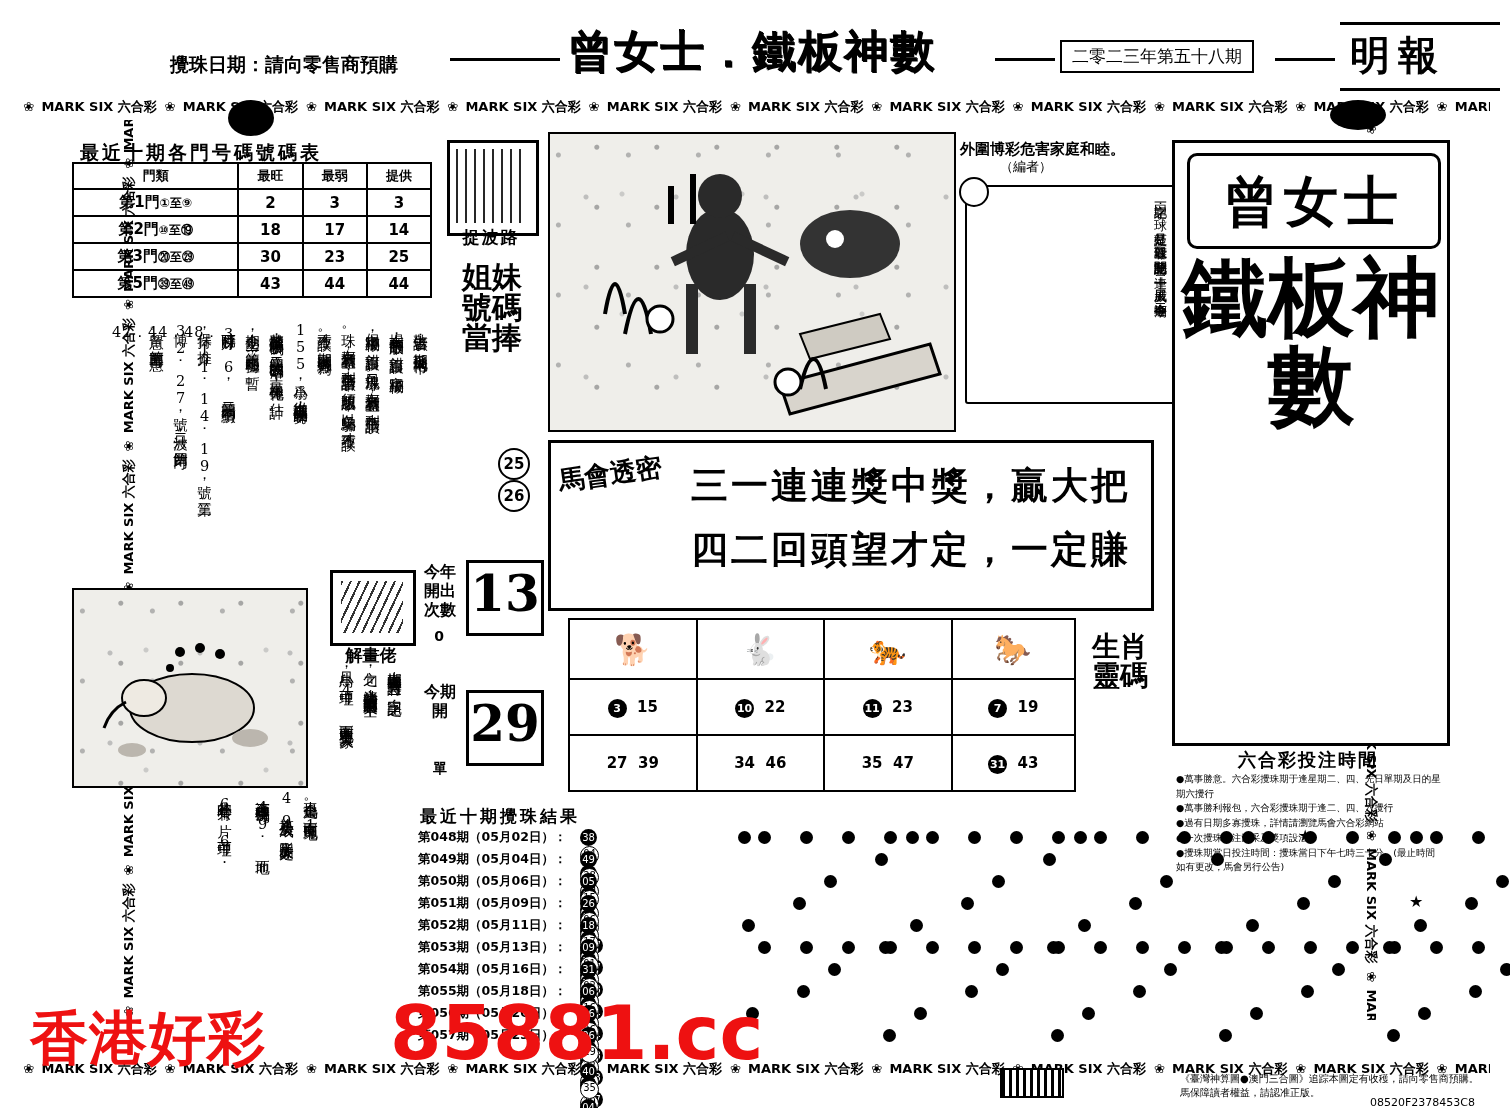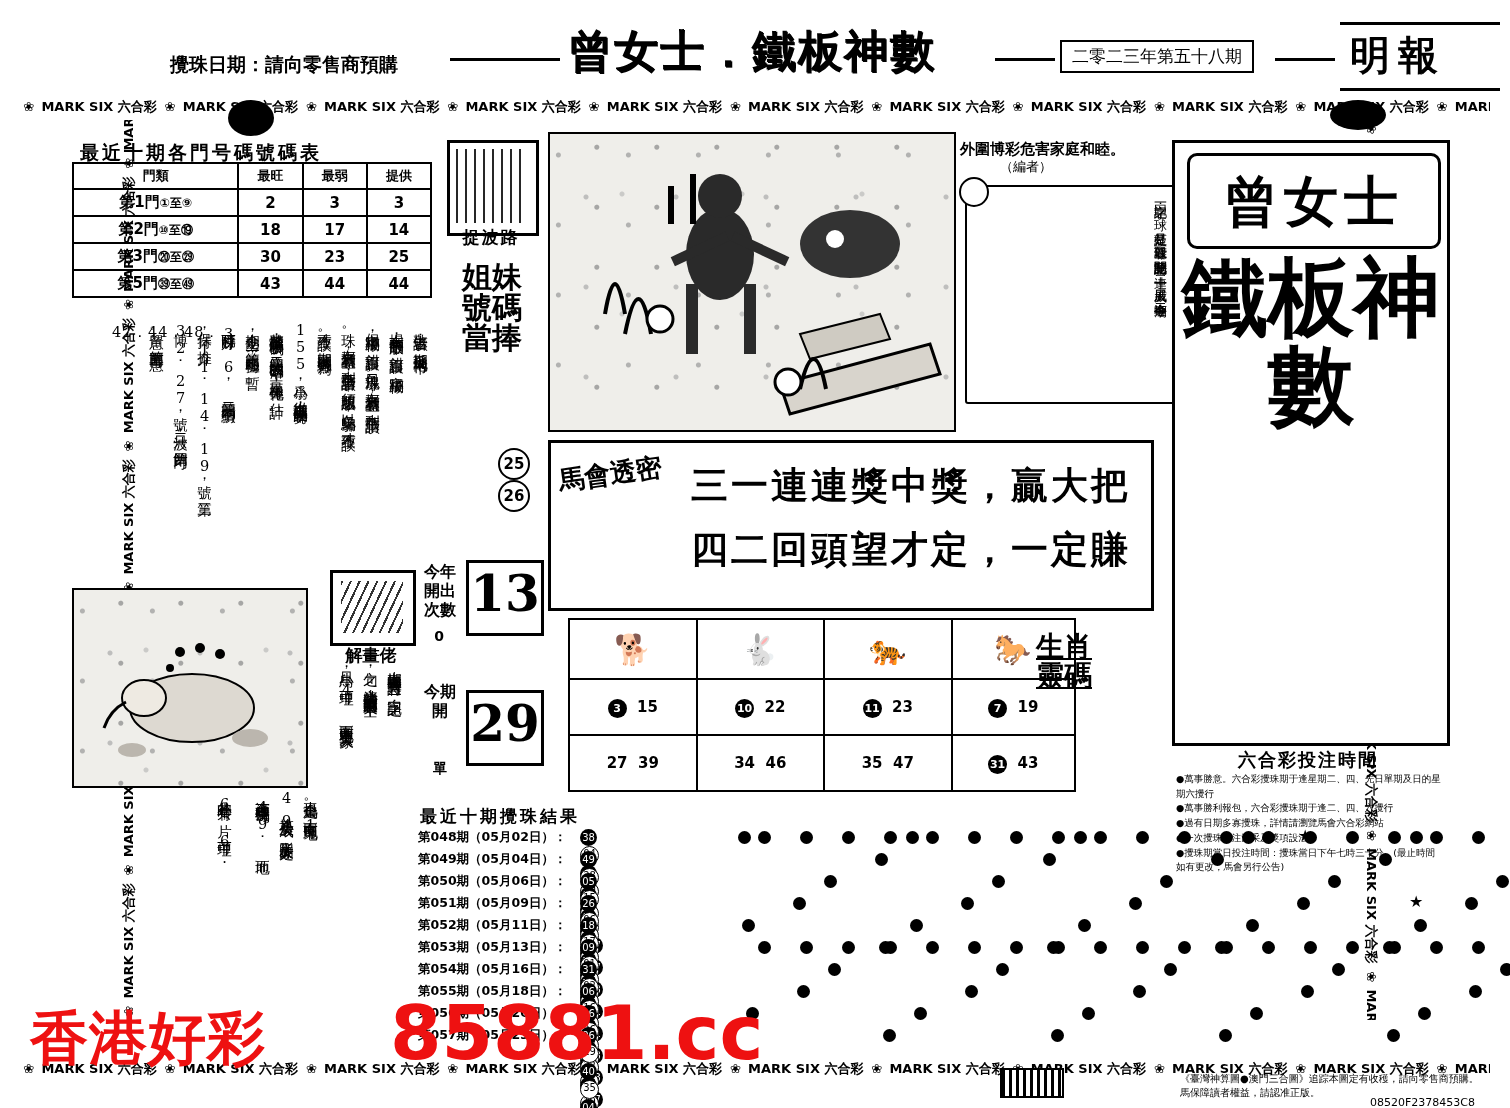--- a/index.html
+++ b/index.html
@@ -89,21 +89,21 @@
   .nbox .nv{font-size:50px;font-weight:bold;line-height:62px;font-family:"DejaVu Serif",serif;}
   .nlbl{position:absolute;font-size:16px;font-weight:bold;line-height:1.2;text-align:center;}
 
   
   .zt{position:absolute;left:568px;top:618px;width:508px;border-collapse:collapse;}
   .zt td{border:2px solid #000;text-align:center;font-size:15px;font-weight:bold;padding:2px;}
   .zt .anim{height:54px;font-size:30px;}
   .zt .nums{height:50px;font-size:15px;line-height:1.6;}
   .zt .foot{height:26px;font-size:16px;letter-spacing:2px;}
   .zball{display:inline-block;width:19px;height:19px;border-radius:50%;background:#000;color:#fff;font-size:11px;line-height:19px;text-align:center;}
-  .sx{position:absolute;left:1034px;top:632px;width:60px;font-size:28px;font-weight:bold;line-height:1.05;text-align:center;font-family:"DejaVu Serif",serif;text-decoration:underline;}
+  .sx{position:absolute;left:1090px;top:632px;width:60px;font-size:28px;font-weight:bold;line-height:1.05;text-align:center;font-family:"DejaVu Serif",serif;}
 
   
   .res-title{position:absolute;left:420px;top:805px;font-size:17px;font-weight:bold;letter-spacing:3px;}
   .res{position:absolute;left:418px;top:828px;font-size:12.5px;line-height:1.0;}
   .res-row{height:22px;position:relative;}
   .res-lbl{position:absolute;left:0;top:3px;width:160px;font-size:12.5px;font-weight:bold;}
   .res-balls{position:absolute;left:162px;top:1px;}
   .ball{display:inline-block;width:17px;height:17px;border-radius:50%;background:#000;color:#fff;font-size:10px;
     line-height:17px;text-align:center;margin-right:2px;}
   .ball.w{background:#fff;color:#000;border:1.5px solid #000;line-height:14px;}

